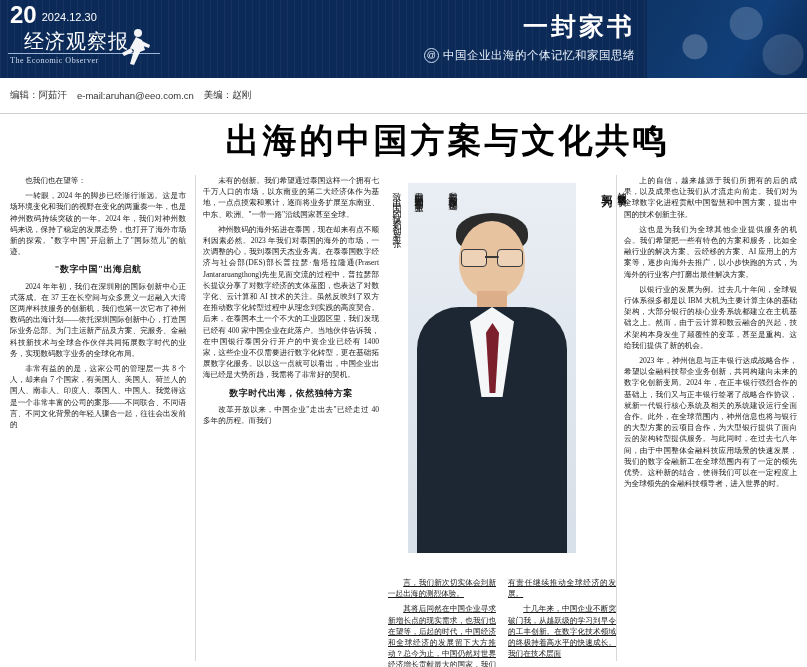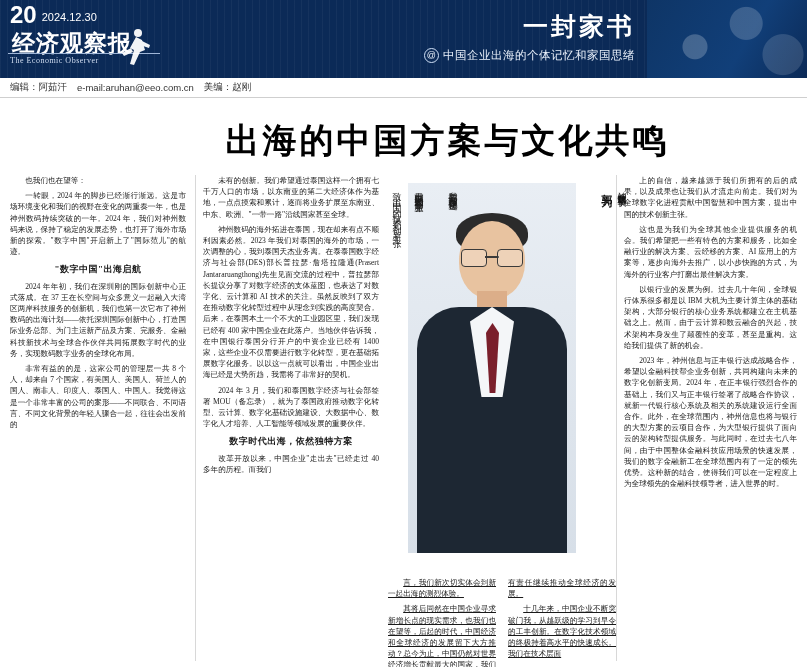--- a/index.html
+++ b/index.html
@@ -36,22 +36,22 @@
   .mast-date .d-num{
     font-size:24px;font-weight:bold;line-height:22px;
     font-family:"Liberation Sans", sans-serif;
   }
   .mast-date .d-full{
     font-size:11px;line-height:14px;
     font-family:"Liberation Sans", sans-serif;
     padding-bottom:2px;
   }
   .logo-cn{
-    position:absolute;left:12px;top:28px;
-    font-size:23px;font-weight:bold;letter-spacing:1px;
+    position:absolute;left:24px;top:28px;
+    font-size:20px;font-weight:normal;letter-spacing:1px;
     font-family:"Liberation Serif", serif;
     color:#fff;
   }
   .logo-en{
     position:absolute;left:10px;top:56px;
     font-size:8px;letter-spacing:.5px;color:#cfdcf0;
     font-family:"Liberation Serif", serif;
   }
   .logo-rule{
     position:absolute;left:8px;top:53px;width:152px;height:1px;background:#9fb6d8;
@@ -82,21 +82,21 @@
     font-family:"Liberation Sans", sans-serif;
   }
   .mast-sub .at{
     display:inline-block;border:1px solid #cfe0f7;border-radius:50%;
     width:13px;height:13px;line-height:12px;text-align:center;font-size:9px;
     margin-right:4px;vertical-align:middle;
   }
 
   
   .bylinebar{
-    position:absolute;left:0;top:78px;width:807px;height:20px;
+    position:absolute;left:0;top:78px;width:807px;height:36px;
     border-bottom:1px solid #cfcfcf;
     font-size:9.5px;color:#333;
     font-family:"Liberation Sans", sans-serif;
     display:flex;align-items:center;gap:10px;padding-left:10px;
     box-sizing:border-box;
   }
   .bylinebar span{white-space:nowrap;}
 
   
   .headline{
@@ -245,21 +245,20 @@
       <p>也我们也在望等：</p>
       <p>一转眼，2024 年的脚步已经渐行渐远。这是市场环境变化和我们的视野在变化的两重奏一年，也是神州数码持续突破的一年。2024 年，我们对神州数码来说，保持了稳定的发展态势，也打开了海外市场新的探索。"数字中国"开启新上了"国际范儿"的航迹。</p>
       <div class="sub">"数字中国"出海启航</div>
       <p>2024 年年初，我们在深圳刚的国际创新中心正式落成。在 37 王在长空间与众多意义一起融入大湾区两岸科技服务的创新机，我们也第一次它布了神州数码的出海计划——依托深圳国际创新中心，打造国际业务总部、为门主运新产品及方案、完服务、金融科技新技术与全球合作伙伴共同拓展数字时代的业务，实现数码数字业务的全球化布局。</p>
       <p>非常有益的的是，这家公司的管理层一共 8 个人，却来自 7 个国家，有美国人、美国人、荷兰人的国人、南非人、印度人、泰国人、中国人。我觉得这是一个非常丰富的公司的案形——不同联合、不同语言、不同文化背景的年轻人骤合一起，往往会出发前的</p>
     </div>
 
     <div class="col c2">
       <p>未有的创新。我们希望通过泰国这样一个拥有七千万人口的市场，以东南亚的第二大经济体作为基地，一点点摸索和累计，逐而将业务扩展至东南亚、中东、欧洲、"一带一路"沿线国家甚至全球。</p>
       <p>神州数码的海外拓进在泰国，现在却来有点不顺利因素必然。2023 年我们对泰国的海外的市场，一次调整的心，我到泰国天杰业务离。在泰泰国数字经济与社会部(DES)部长普拉瑟·詹塔拉隆通(Prasert Jantararuangthong)先生见面交流的过程中，普拉瑟部长提议分享了对数字经济的支体蓝图，也表达了对数字化、云计算和 AI 技术的关注。虽然反映到了双方在推动数字化转型过程中从理念到实践的高度契合。后来，在泰国本土一个不大的工业园区里，我们发现已经有 400 家中国企业在此落户。当地伙伴告诉我，在中国银行泰国分行开户的中资企业已经有 1400 家，这些企业不仅需要进行数字化转型，更在基础拓展数字化服务。以以这一点就可以看出，中国企业出海已经是大势所趋，我需将了非常好的契机。</p>
-      <p>2024 年 3 月，我们和泰国数字经济与社会部签署 MOU（备忘录），就为了泰国政府推动数字化转型、云计算、数字化基础设施建设、大数据中心、数字化人才培养、人工智能等领域发展的重要伙伴。</p>
       <div class="sub">数字时代出海，依然独特方案</div>
       <p>改革开放以来，中国企业"走出去"已经走过 40 多年的历程。而我们</p>
     </div>
 
     <div class="hero">
       <div class="photo">
         <div class="ph-bg"></div>
         <div class="ph-hair"></div>
         <div class="ph-head"></div>
         <div class="ph-glass">

